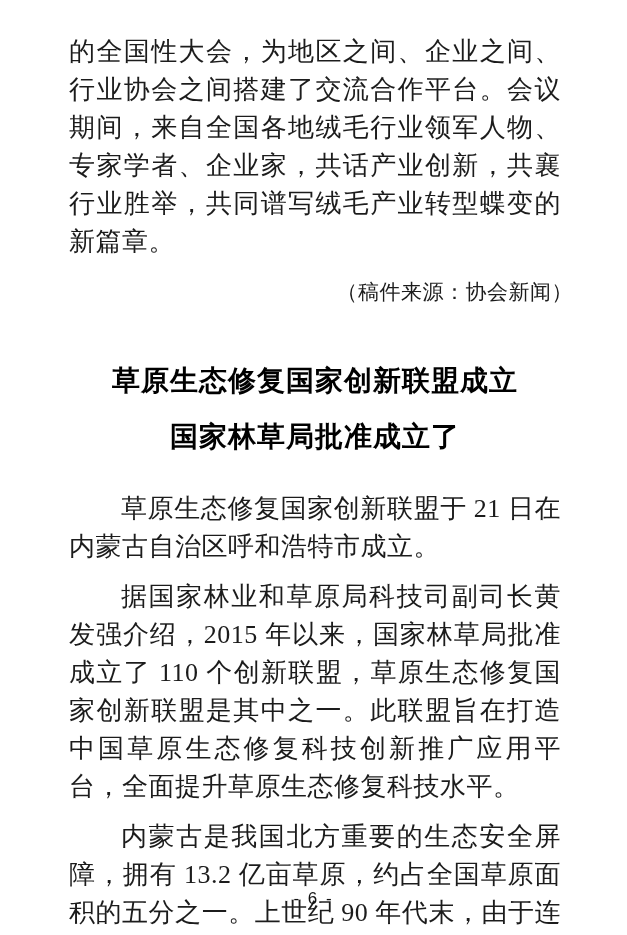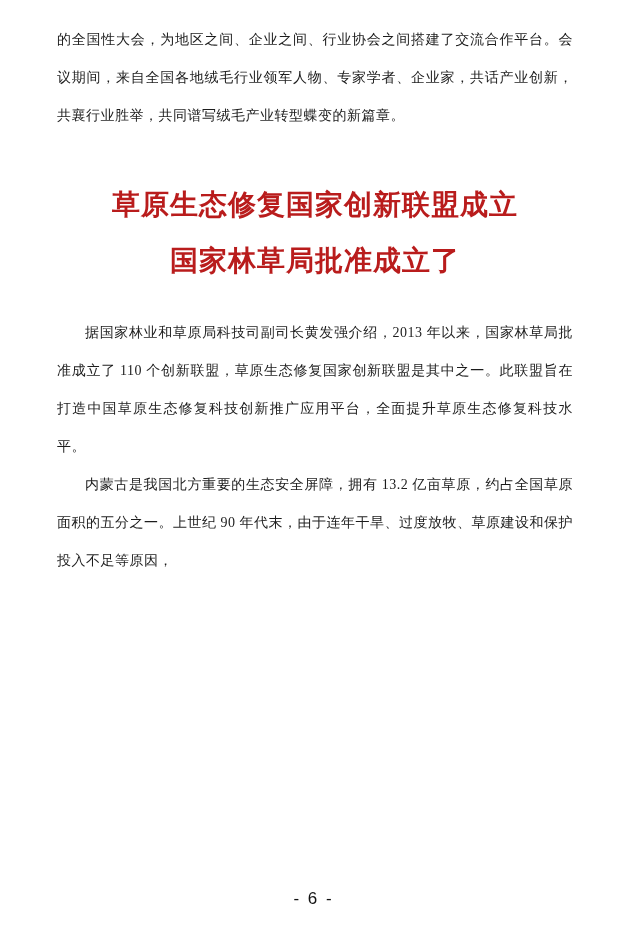--- a/index.html
+++ b/index.html
@@ -14,22 +14,22 @@
     margin: 0 auto;
     background: #ffffff;
     overflow: hidden;
     font-family: "Liberation Serif", "DejaVu Serif", serif;
     color: #1c1c1c;
   }
   .body-text {
     padding: 21px 54px 0 57px;
   }
   .para {
-    margin: 0;
-    font-size: 14px;
+    margin: 12px;
+    font-size: 26px;
     line-height: 38px;
     text-align: justify;
     text-justify: inter-character;
     text-indent: 2em;
     letter-spacing: 0.5px;
   }
   .para.no-indent {
     text-indent: 0;
   }
   .source-line {
@@ -64,28 +64,30 @@
   }
 </style>
 </head>
 <body>
 
 <div class="page" style="background: rgb(255, 255, 255); color: rgb(28, 28, 28);">
   <div class="body-text">
 
     <p class="para no-indent">的全国性大会，为地区之间、企业之间、行业协会之间搭建了交流合作平台。会议期间，来自全国各地绒毛行业领军人物、专家学者、企业家，共话产业创新，共襄行业胜举，共同谱写绒毛产业转型蝶变的新篇章。</p>
 
+    <p class="source-line">（稿件来源：协会新闻）</p>
 
-    <h1 class="article-title" style="color: #b91c1c;">
+    <h1 class="article-title" style="color: #000000;">
       <span class="title-line">草原生态修复国家创新联盟成立</span>
       <span class="title-line">国家林草局批准成立了</span>
     </h1>
 
+    <p class="para">草原生态修复国家创新联盟于 21 日在内蒙古自治区呼和浩特市成立。</p>
 
 
-    <p class="para">据国家林业和草原局科技司副司长黄发强介绍，2013 年以来，国家林草局批准成立了 110 个创新联盟，草原生态修复国家创新联盟是其中之一。此联盟旨在打造中国草原生态修复科技创新推广应用平台，全面提升草原生态修复科技水平。</p>
+    <p class="para">据国家林业和草原局科技司副司长黄发强介绍，2015 年以来，国家林草局批准成立了 110 个创新联盟，草原生态修复国家创新联盟是其中之一。此联盟旨在打造中国草原生态修复科技创新推广应用平台，全面提升草原生态修复科技水平。</p>
 
     <p class="para">内蒙古是我国北方重要的生态安全屏障，拥有 13.2 亿亩草原，约占全国草原面积的五分之一。上世纪 90 年代末，由于连年干旱、过度放牧、草原建设和保护投入不足等原因，</p>
 
   </div>
 
   <div class="page-footer">- 6 -</div>
 </div>
 
 </body></html>

